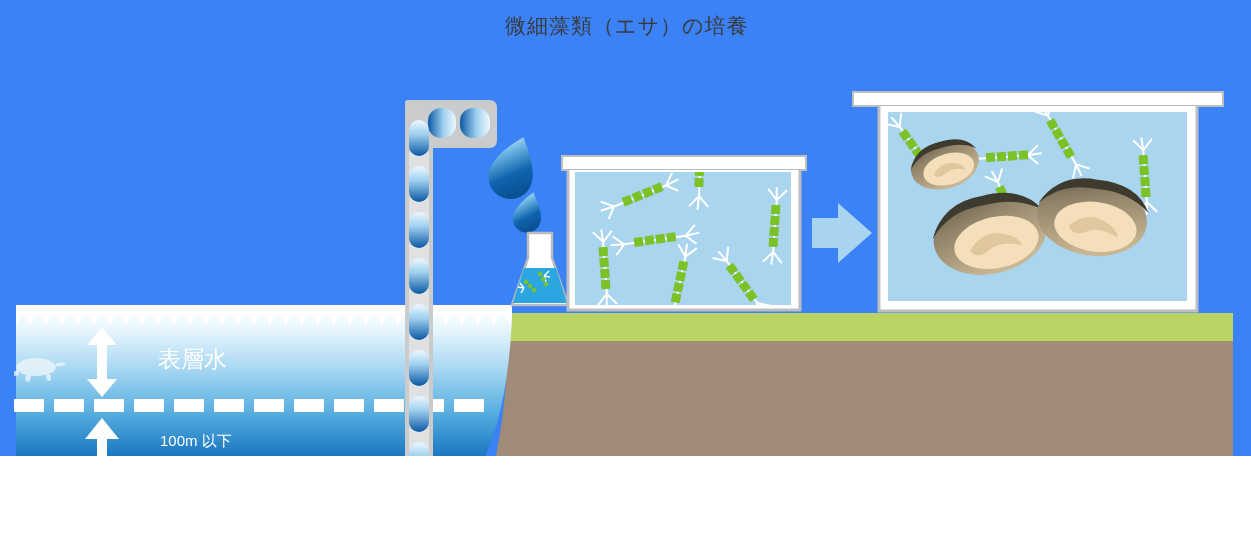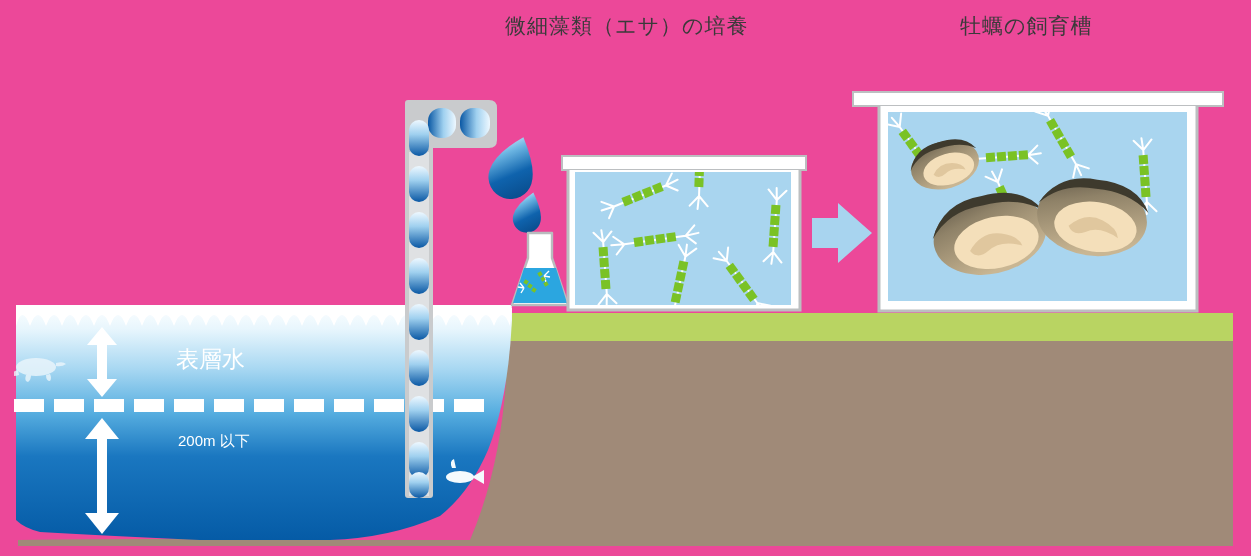--- a/index.html
+++ b/index.html
@@ -1,33 +1,32 @@
 <!DOCTYPE html>
 <html><head>
 <meta charset="utf-8">
 <style>
   html,body{margin:0;padding:0;background:#ffffff;}
   body{font-family:"Liberation Sans","DejaVu Sans",sans-serif;}
-  #stage{position:relative;width:1251px;height:556px;background:#ec4899;overflow:hidden;}
+  #stage{position:relative;width:1251px;height:456px;background:#3b82f6;overflow:hidden;}
   .ttl{position:absolute;font-size:21px;color:#3a3a3a;letter-spacing:1px;white-space:nowrap;}
   #ttl-algae{left:505px;top:12px;}
   #ttl-oyster{left:960px;top:12px;}
   .svgwrap{position:absolute;left:0;top:0;width:1251px;height:556px;}
-  .lbl{position:absolute;color:#ffffff;white-space:nowrap;margin-left:18px;}
+  .lbl{position:absolute;color:#ffffff;white-space:nowrap;}
   #lbl-surface{left:158px;top:344px;font-size:23px;}
   #lbl-depth{left:160px;top:432px;font-size:15px;}
   #lbl-deep{left:152px;top:466px;font-size:27px;}
 </style>
 </head>
 <body>
 
 <div id="stage">
 
   <div class="ttl" id="ttl-algae">微細藻類（エサ）の培養</div>
-  <div class="ttl" id="ttl-oyster">牡蠣の飼育槽</div>
 
   <svg class="svgwrap" viewBox="0 0 1251 556">
     <defs>
       <linearGradient id="gSea" x1="0" y1="0" x2="0" y2="1">
         <stop offset="0%" stop-color="#fbfeff"></stop>
         <stop offset="9%" stop-color="#e8f6fd"></stop>
         <stop offset="26%" stop-color="#a9d8f2"></stop>
         <stop offset="45%" stop-color="#57aee0"></stop>
         <stop offset="64%" stop-color="#1a77c0"></stop>
         <stop offset="100%" stop-color="#055ba6"></stop>
@@ -345,15 +344,15 @@
           <ellipse cx="0" cy="0" rx="60" ry="41" fill="url(#gShell)"></ellipse>
           <path d="M-60,-8 q18,-36 60,-34 q44,-2 60,28 q-24,-20 -60,-18 q-38,-2 -60,24 Z" fill="#3e3a2d"></path>
           <ellipse cx="5" cy="9" rx="45" ry="27" fill="#f4dfba"></ellipse>
           <path d="M-24,12 q16,-18 36,-11 q17,6 19,17 q-21,-11 -36,-2 q-13,7 -19,-4 Z" fill="#e0c79e"></path>
         </g>
       </g>
     </g>
   </svg>
 
   <div class="lbl" id="lbl-surface">表層水</div>
-  <div class="lbl" id="lbl-depth">200m 以下</div>
+  <div class="lbl" id="lbl-depth">100m 以下</div>
 
 </div>
 
 </body></html>

